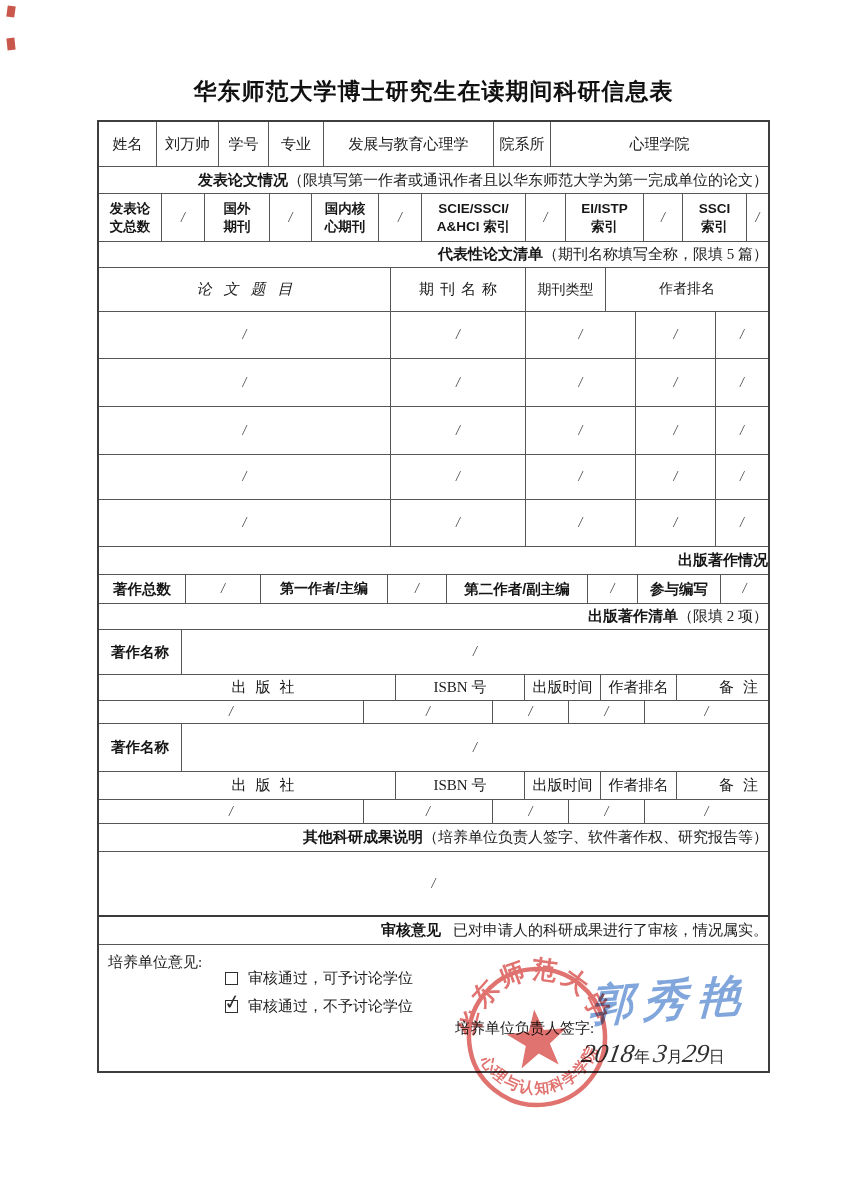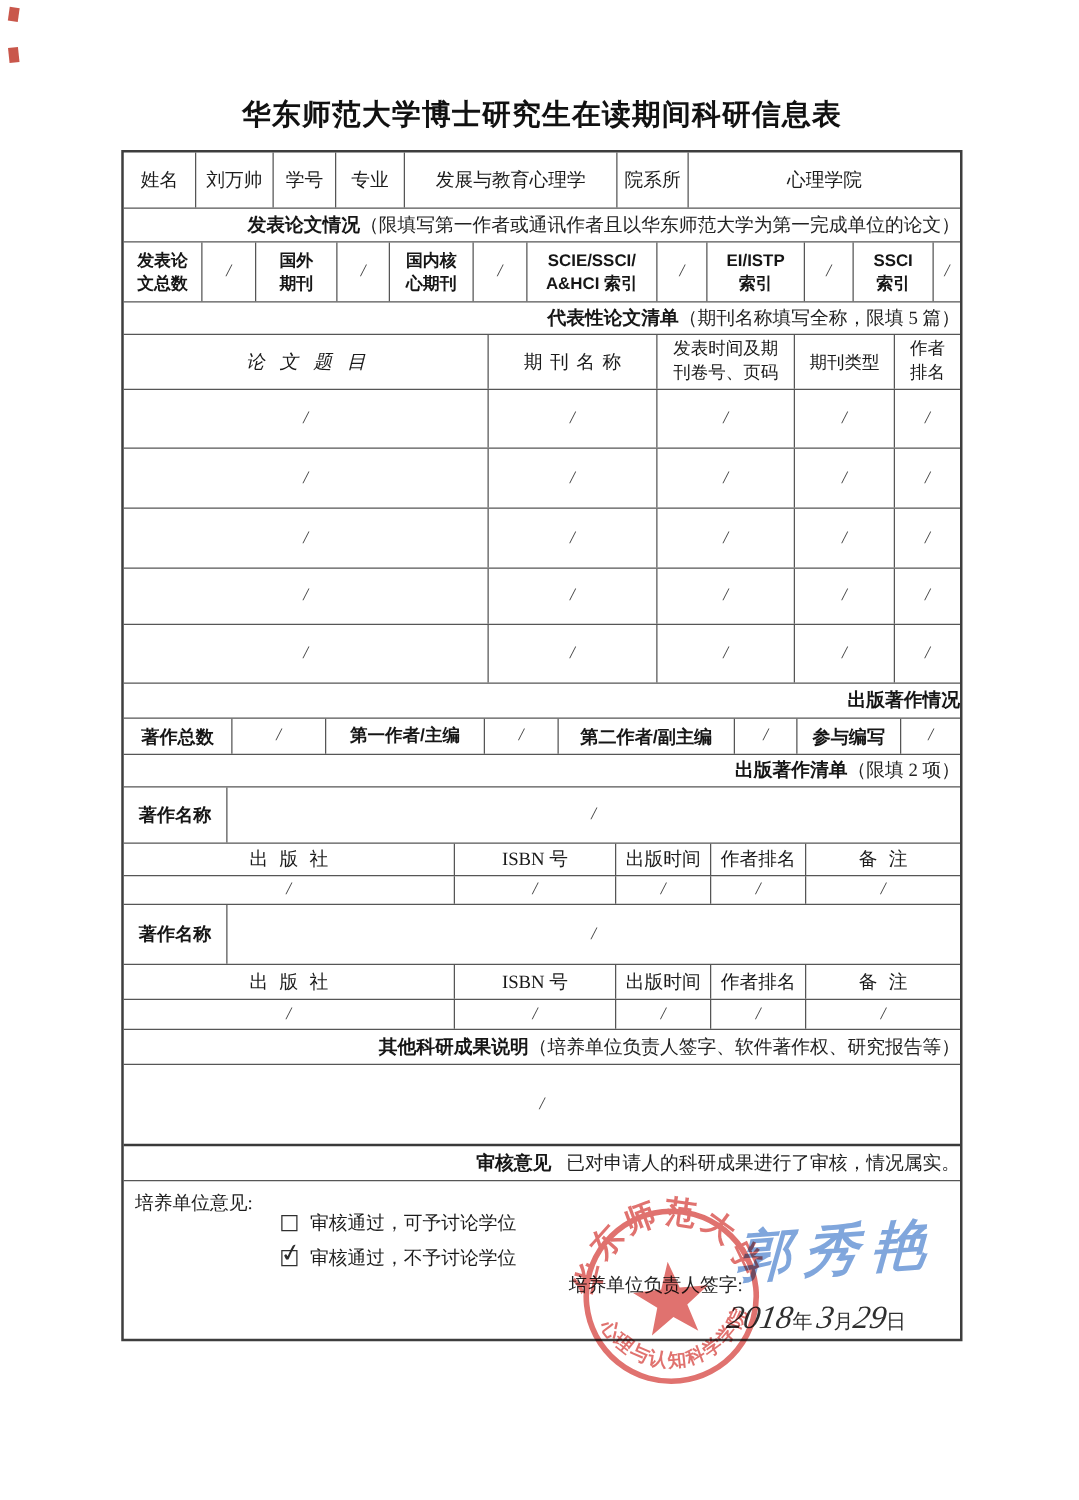--- a/index.html
+++ b/index.html
@@ -19,21 +19,21 @@
   .cell.endc{border-right:none;}
   .cell.grow{flex:1 1 auto;}
   .cell.left{justify-content:flex-end;text-align:left;padding-left:9px;margin-left:44px;}
   .bsans{font-family:"Liberation Sans","DejaVu Sans",sans-serif;font-weight:bold;color:#161616;}
   .note{font-weight:normal;font-family:"Liberation Serif","DejaVu Serif",serif;color:#222;}
   .slash{color:#3d3d3d;font-size:14px;font-style:italic;}
   .cnt-label{font-size:13.5px;line-height:1.3;padding:0 8px;}
   .hdr{color:#1a1a1a;}
   .ls8{letter-spacing:0.8em;padding-left:0.8em;font-style:italic;}
   .ls4{letter-spacing:0.4em;padding-left:0.4em;}
-  .ls6{letter-spacing:0.6em;padding-left:0.6em;}
+  .ls6{letter-spacing:0.6em;padding-left:0.6em;margin-left:32px;}
   .small2{font-size:14px;line-height:1.35;padding:0 6px;}
   .opinion-cell{position:relative;display:block;overflow:visible;flex:1;text-align:center;}
   .op-label{position:absolute;left:9px;top:8px;font-size:15px;}
   .op-options{position:absolute;left:126px;top:24px;display:flex;flex-direction:column;gap:9px;}
   .op-line{display:flex;align-items:center;font-size:15px;}
   .chk{position:relative;width:13px;height:13px;border:1.5px solid #2f2f2f;margin-right:10px;
        box-sizing:border-box;flex-shrink:0;}
   .chk .tick{position:absolute;left:-2px;top:-11px;font-size:20px;color:#2d2d2d;
              transform:rotate(-10deg);font-family:"DejaVu Sans",sans-serif;}
   .sign-label{position:absolute;left:356px;top:74px;font-size:15px;color:#232323;}
@@ -96,21 +96,20 @@
     <div class="row" style="height:26px">
       <div class="cell grow endc left">
         <span class="bsans">代表性论文清单</span>
           <span class="note">（期刊名称填写全称，限填 5 篇）</span>
       </div>
     </div>
 
     <div class="row" style="height:44px">
       <div class="cell hdr ls8" style="width:292px">论文题目</div>
       <div class="cell hdr ls4" style="width:135px">期刊名称</div>
-      <div class="cell hdr small2" style="width:110px">发表时间及期刊卷号、页码</div>
       <div class="cell hdr" style="width:80px;font-size:14px">期刊类型</div>
       <div class="cell hdr small2 grow endc">作者排名</div>
     </div>
 
     <div class="row" style="height:47px">
       <div class="cell slash" style="width:292px">/</div>
       <div class="cell slash" style="width:135px">/</div>
       <div class="cell slash" style="width:110px">/</div>
       <div class="cell slash" style="width:80px">/</div>
       <div class="cell slash grow endc">/</div>

